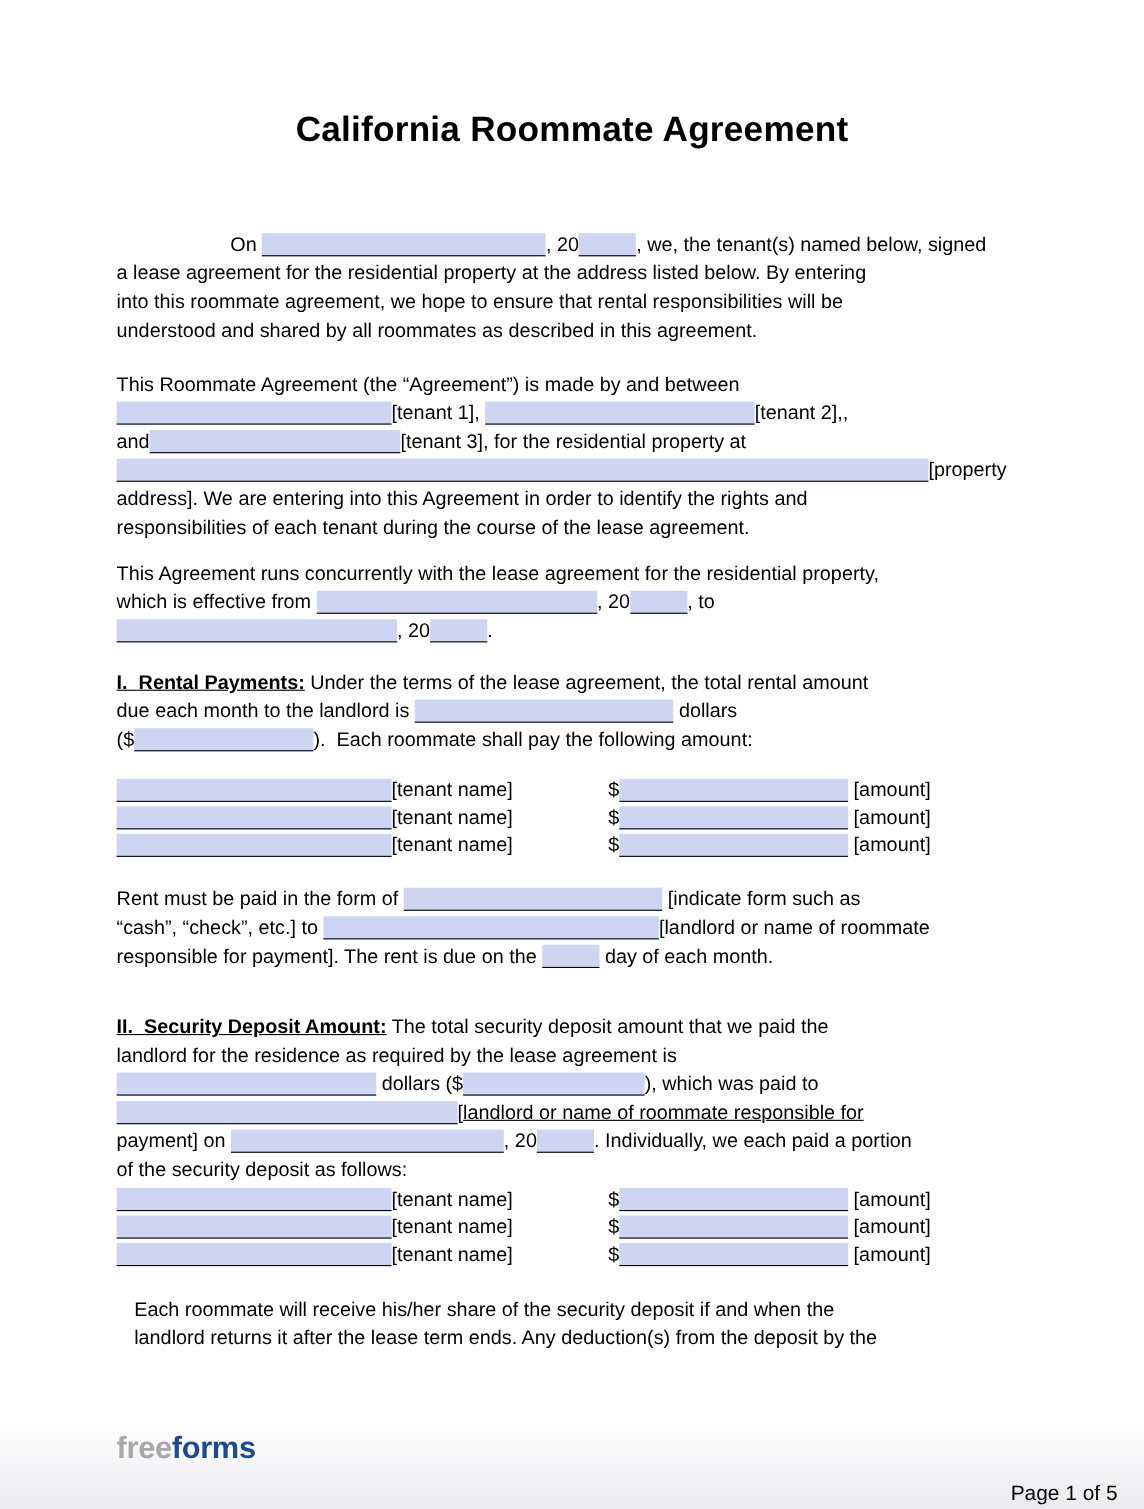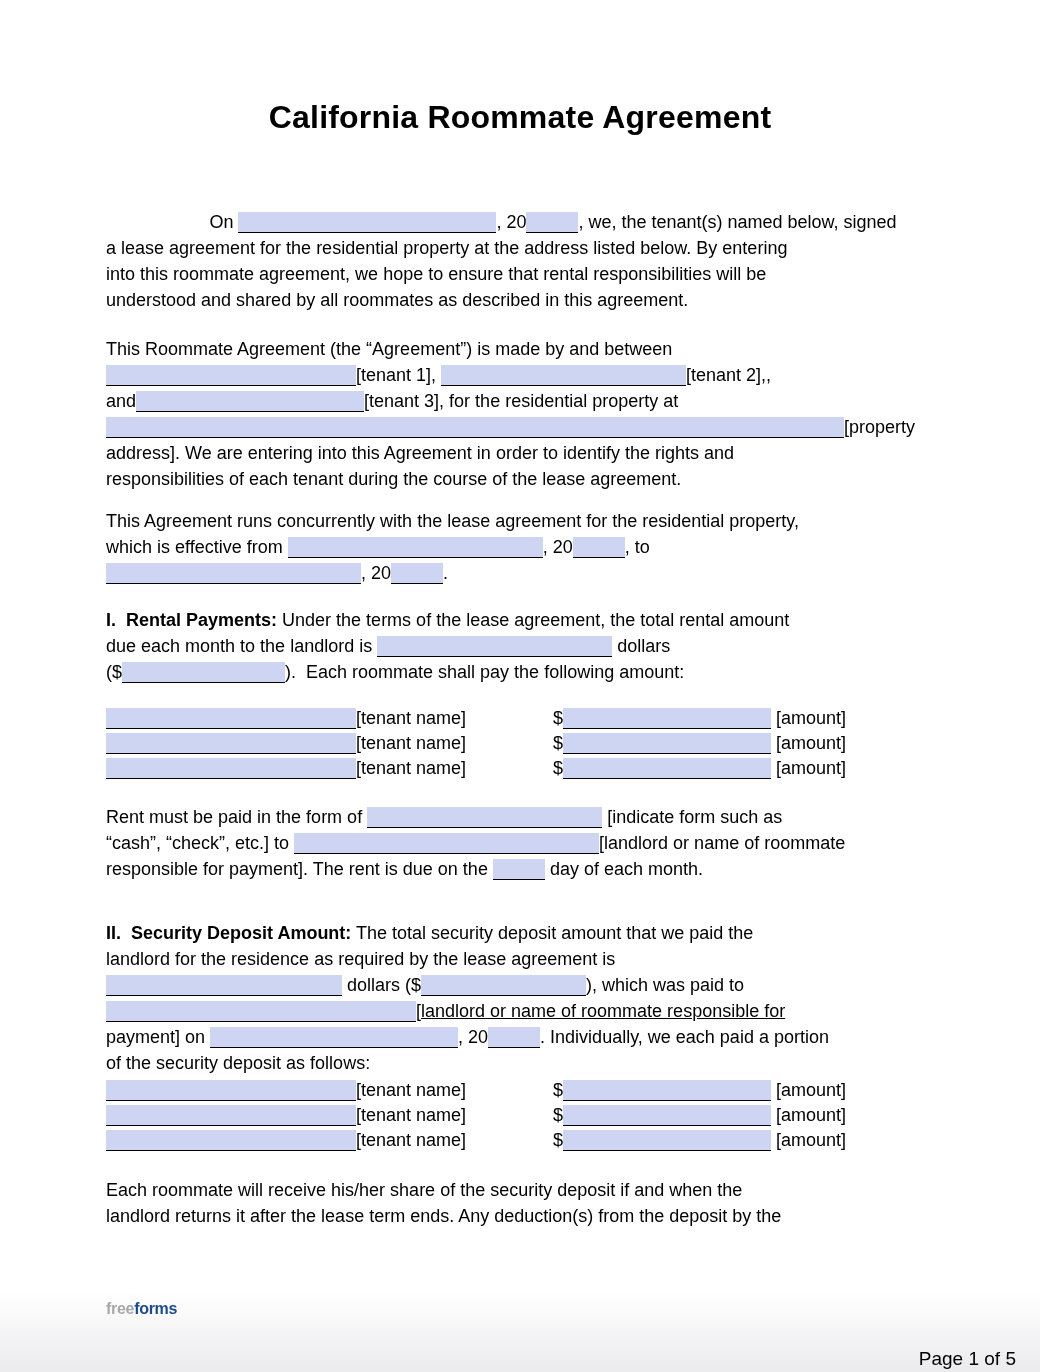--- a/index.html
+++ b/index.html
@@ -18,33 +18,33 @@
     pointer-events:none;
   }
   .doc-title{
     position:absolute;top:99px;left:0;width:100%;
     text-align:center;font-size:32px;font-weight:bold;
     letter-spacing:0.2px;
   }
   .block{position:absolute;left:106px;width:830px;}
   .line{position:relative;white-space:pre;}
   .t{white-space:pre;}
-  .b{font-weight:bold;white-space:pre;}
+  .b{font-weight:bold;white-space:pre;text-decoration:underline;}
   .f{
     display:inline-block;
     height:20px;
     background:var(--field-bg,#cdd5f3);
     border-bottom:1.7px solid #000;
     vertical-align:-5px;
   }
   .sp{display:inline-block;}
   .g{position:absolute;top:0;white-space:pre;}
   .footer-logo{
     position:absolute;left:106px;top:1300px;
-    font-size:16px;font-weight:bold;letter-spacing:-0.3px;
+    font-size:28px;font-weight:bold;letter-spacing:-0.3px;
     z-index:2;
   }
   .logo-free{color:var(--logo-gray,#a8a8a8);}
   .logo-forms{color:var(--logo-blue,#1b4b8c);}
   .page-number{
     position:absolute;right:24px;top:1348px;
     font-size:19px;color:#000;z-index:2;
   }
 </style>
 </head>
@@ -94,21 +94,21 @@
         <div class="line" style="height: 26px; line-height: 26px;"><span class="f" style="width: 236px;"></span><span class="t"> dollars ($</span><span class="f" style="width: 165px;"></span><span class="t">), which was paid to</span></div>
         <div class="line" style="height: 26px; line-height: 26px; text-decoration: underline;"><span class="f" style="width: 310px;"></span><span class="t">[landlord or name of roommate responsible for</span></div>
         <div class="line" style="height: 26px; line-height: 26px;"><span class="t">payment] on </span><span class="f" style="width: 248px;"></span><span class="t">, 20</span><span class="f" style="width: 52px;"></span><span class="t">. Individually, we each paid a portion</span></div>
         <div class="line" style="height: 26px; line-height: 26px;"><span class="t">of the security deposit as follows:</span></div>
       </div>
       <div class="block" style="top: 1078px;">
         <div class="line" style="height: 25px; line-height: 25px;"><span class="f" style="width: 250px;"></span><span class="t">[tenant name]</span><span class="g" style="left: 447px;"><span class="t">$</span><span class="f" style="width: 208px;"></span><span class="t"> [amount]</span></span></div>
         <div class="line" style="height: 25px; line-height: 25px;"><span class="f" style="width: 250px;"></span><span class="t">[tenant name]</span><span class="g" style="left: 447px;"><span class="t">$</span><span class="f" style="width: 208px;"></span><span class="t"> [amount]</span></span></div>
         <div class="line" style="height: 25px; line-height: 25px;"><span class="f" style="width: 250px;"></span><span class="t">[tenant name]</span><span class="g" style="left: 447px;"><span class="t">$</span><span class="f" style="width: 208px;"></span><span class="t"> [amount]</span></span></div>
       </div>
-      <div class="block" style="top: 1177px;">
+      <div class="block" style="top: 1177px; margin-left: 16px;">
         <div class="line" style="height: 26px; line-height: 26px;"><span class="t">Each roommate will receive his/her share of the security deposit if and when the</span></div>
         <div class="line" style="height: 26px; line-height: 26px;"><span class="t">landlord returns it after the lease term ends. Any deduction(s) from the deposit by the</span></div>
       </div>
     </div>
 
   <div class="footer-logo"><span class="logo-free">free</span><span class="logo-forms">forms</span></div>
 
   <div class="page-number">Page 1 of 5</div>
 </div>
 

